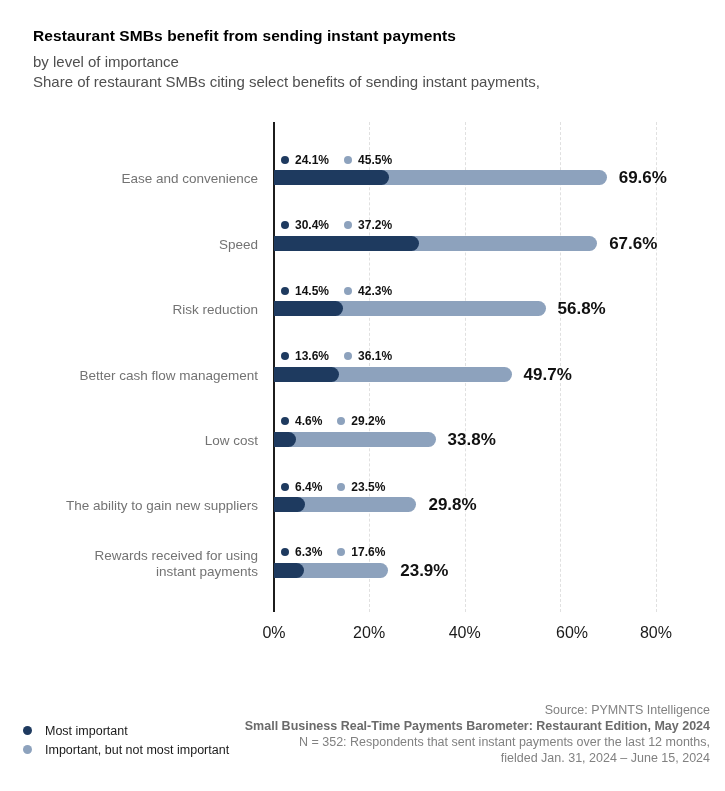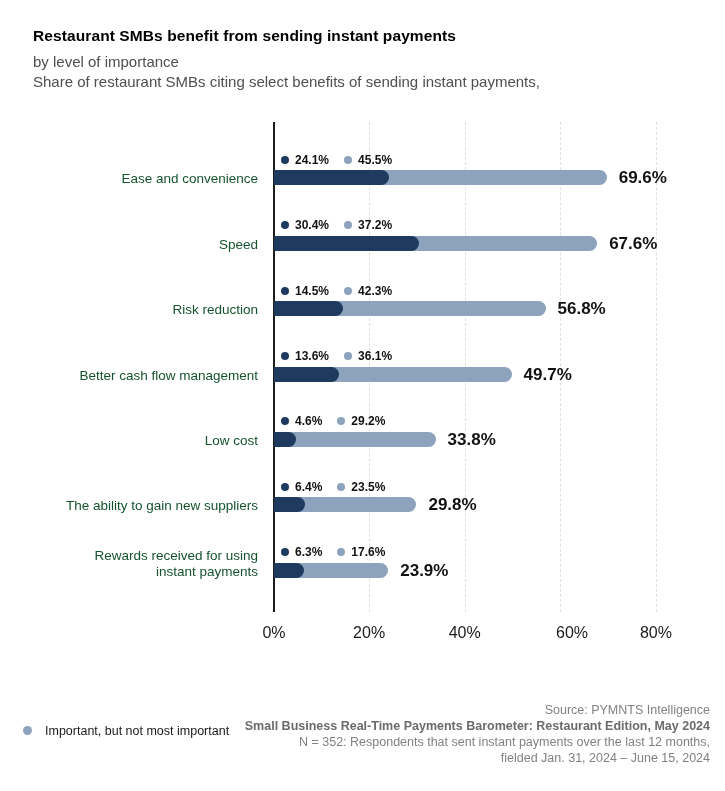--- a/index.html
+++ b/index.html
@@ -11,21 +11,21 @@
   .header { position:absolute; left:33px; top:27px; }
   .title { font-size:15.5px; font-weight:700; color:#000000; margin-bottom:7px; letter-spacing:0.1px; }
   .subtitle { font-size:15px; color:#4f4f4f; line-height:19.5px; }
 
   
   .chart { position:absolute; left:0; top:122px; width:725px; height:540px; }
   .axis-line { position:absolute; left:273px; top:0; width:1.5px; height:490px; background:#1c1c1c; }
   .gridline { position:absolute; top:0; height:490px; width:0; border-left:1px dashed #e0e0e0; }
 
   .row { position:absolute; left:0; width:100%; height:65.4px; }
-  .cat-label { position:absolute; right:467px; bottom:-2px; text-align:right; font-size:13.5px; line-height:16px; color:#14532d; white-space:nowrap; }
+  .cat-label { position:absolute; right:467px; bottom:-2px; text-align:right; font-size:13.5px; line-height:16px; color:#737373; white-space:nowrap; }
   .dots-line { position:absolute; left:281px; bottom:19px; display:flex; align-items:center; height:13px; }
   .dot { width:8px; height:8px; border-radius:50%; flex:0 0 auto; }
   .dot-dark { background:#1e3a5f; }
   .dot-light { background:#8da2bd; }
   .dval { font-size:12px; font-weight:700; color:#111111; margin-left:6px; margin-right:15px; white-space:nowrap; }
   .dval:last-child { margin-right:0; }
   .bar { position:absolute; left:274px; bottom:0; height:15px; background:#8da2bd; border-radius:0 8px 8px 0; }
   .bar-dark { position:absolute; left:0; top:0; height:15px; background:#1e3a5f; border-radius:0 8px 8px 0; }
   .total { position:absolute; bottom:-3px; font-size:17px; font-weight:700; color:#111111; white-space:nowrap; }
 
@@ -176,20 +176,24 @@
       <span class="xtick" style="left:274px">0%</span>
       <span class="xtick" style="left:369.1px">20%</span>
       <span class="xtick" style="left:464.7px">40%</span>
       <span class="xtick" style="left:572px">60%</span>
       <span class="xtick" style="left:655.9px">80%</span>
     </div>
   </div>
 
   <div class="legend">
     <div class="legend-item">
+      <span class="legend-dot dot-dark"></span>
+      <span class="legend-label">Most important</span>
+    </div>
+    <div class="legend-item">
       <span class="legend-dot dot-light"></span>
       <span class="legend-label">Important, but not most important</span>
     </div>
   </div>
 
   <div class="footer">
     <div>Source: PYMNTS Intelligence</div>
     <div class="footer-bold">Small Business Real-Time Payments Barometer: Restaurant Edition, May 2024</div>
     <div>N = 352: Respondents that sent instant payments over the last 12 months,</div>
     <div>fielded Jan. 31, 2024 – June 15, 2024</div>

